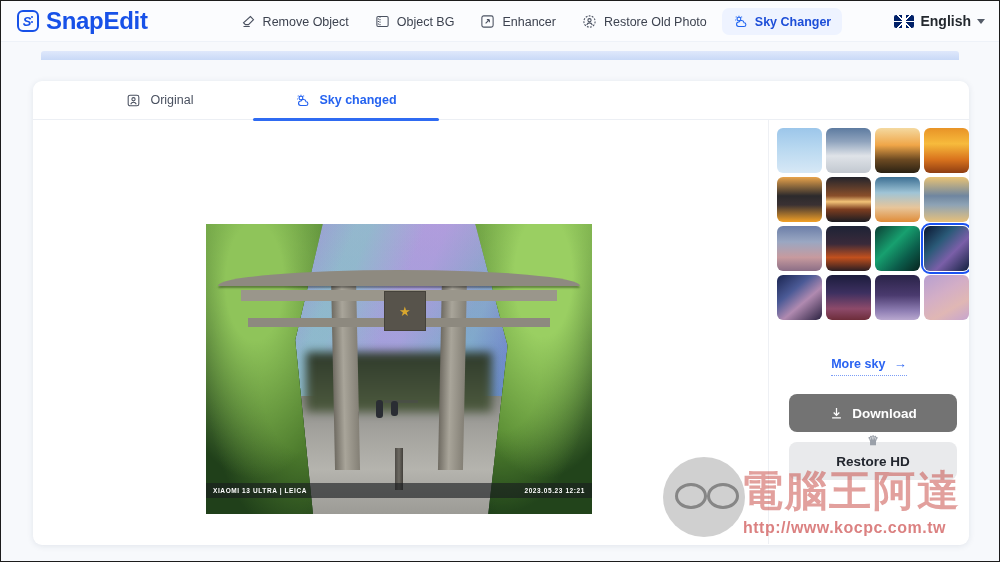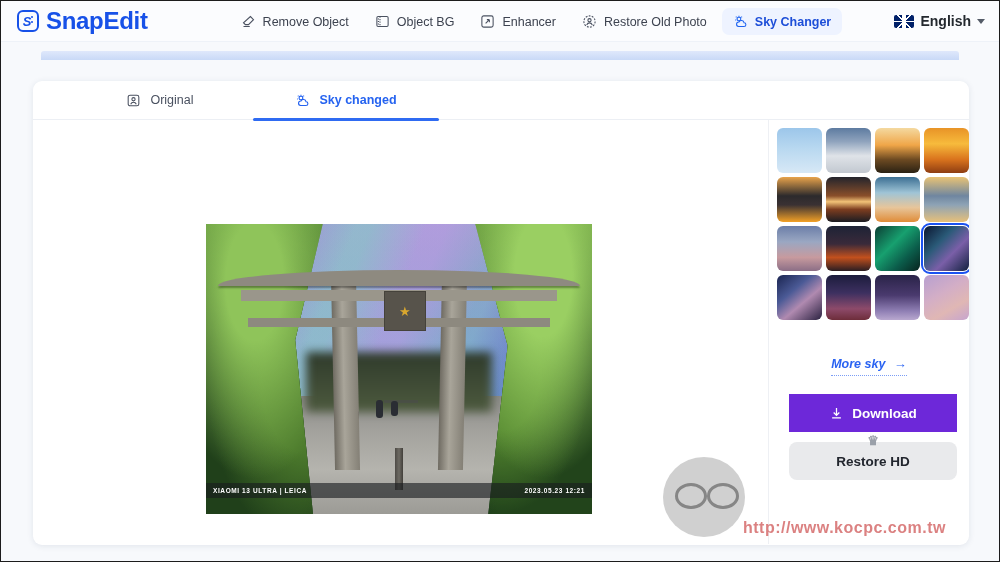--- a/index.html
+++ b/index.html
@@ -260,29 +260,28 @@
 
   .more-sky {
     position: absolute; left: 0; right: 0; top: 236px;
     text-align: center;
     font-size: 12.5px; font-weight: bold; color: #2a63f2;
     cursor: pointer;
   }
   .more-sky .u {
     display: inline-block; padding-bottom: 4px;
     border-bottom: 1.5px dotted #7b9df5;
-    font-style: italic;
   }
   .arrow { font-size: 13px; margin-left: 5px; }
 
   .dl-btn {
     position: absolute; left: 20px; top: 274px;
     width: 168px; height: 38px;
-    background: #6d28d9; color: #ffffff;
-    border-radius: 0;
+    background: #737373; color: #ffffff;
+    border-radius: 8px;
     display: flex; align-items: center; justify-content: center; gap: 8px;
     font-size: 13.5px; font-weight: bold;
     cursor: pointer;
   }
   .dl-hd {
     position: absolute; left: 20px; top: 322px;
     width: 168px; height: 38px;
     background: #e9eaec; color: #22262e;
     border-radius: 8px;
     display: flex; align-items: center; justify-content: center;
@@ -487,16 +486,17 @@
         <div class="dl-hd">
           <span class="crown">♛</span>
           <span>Restore HD</span>
         </div>
       </div>
     </div>
   </div>
 
   <div class="wm">
     <span class="wm-face"></span>
+    <span class="wm-cn">電腦王阿達</span>
     <span class="wm-url">http://www.kocpc.com.tw</span>
   </div>
 
 </div>
 
 </body></html>

